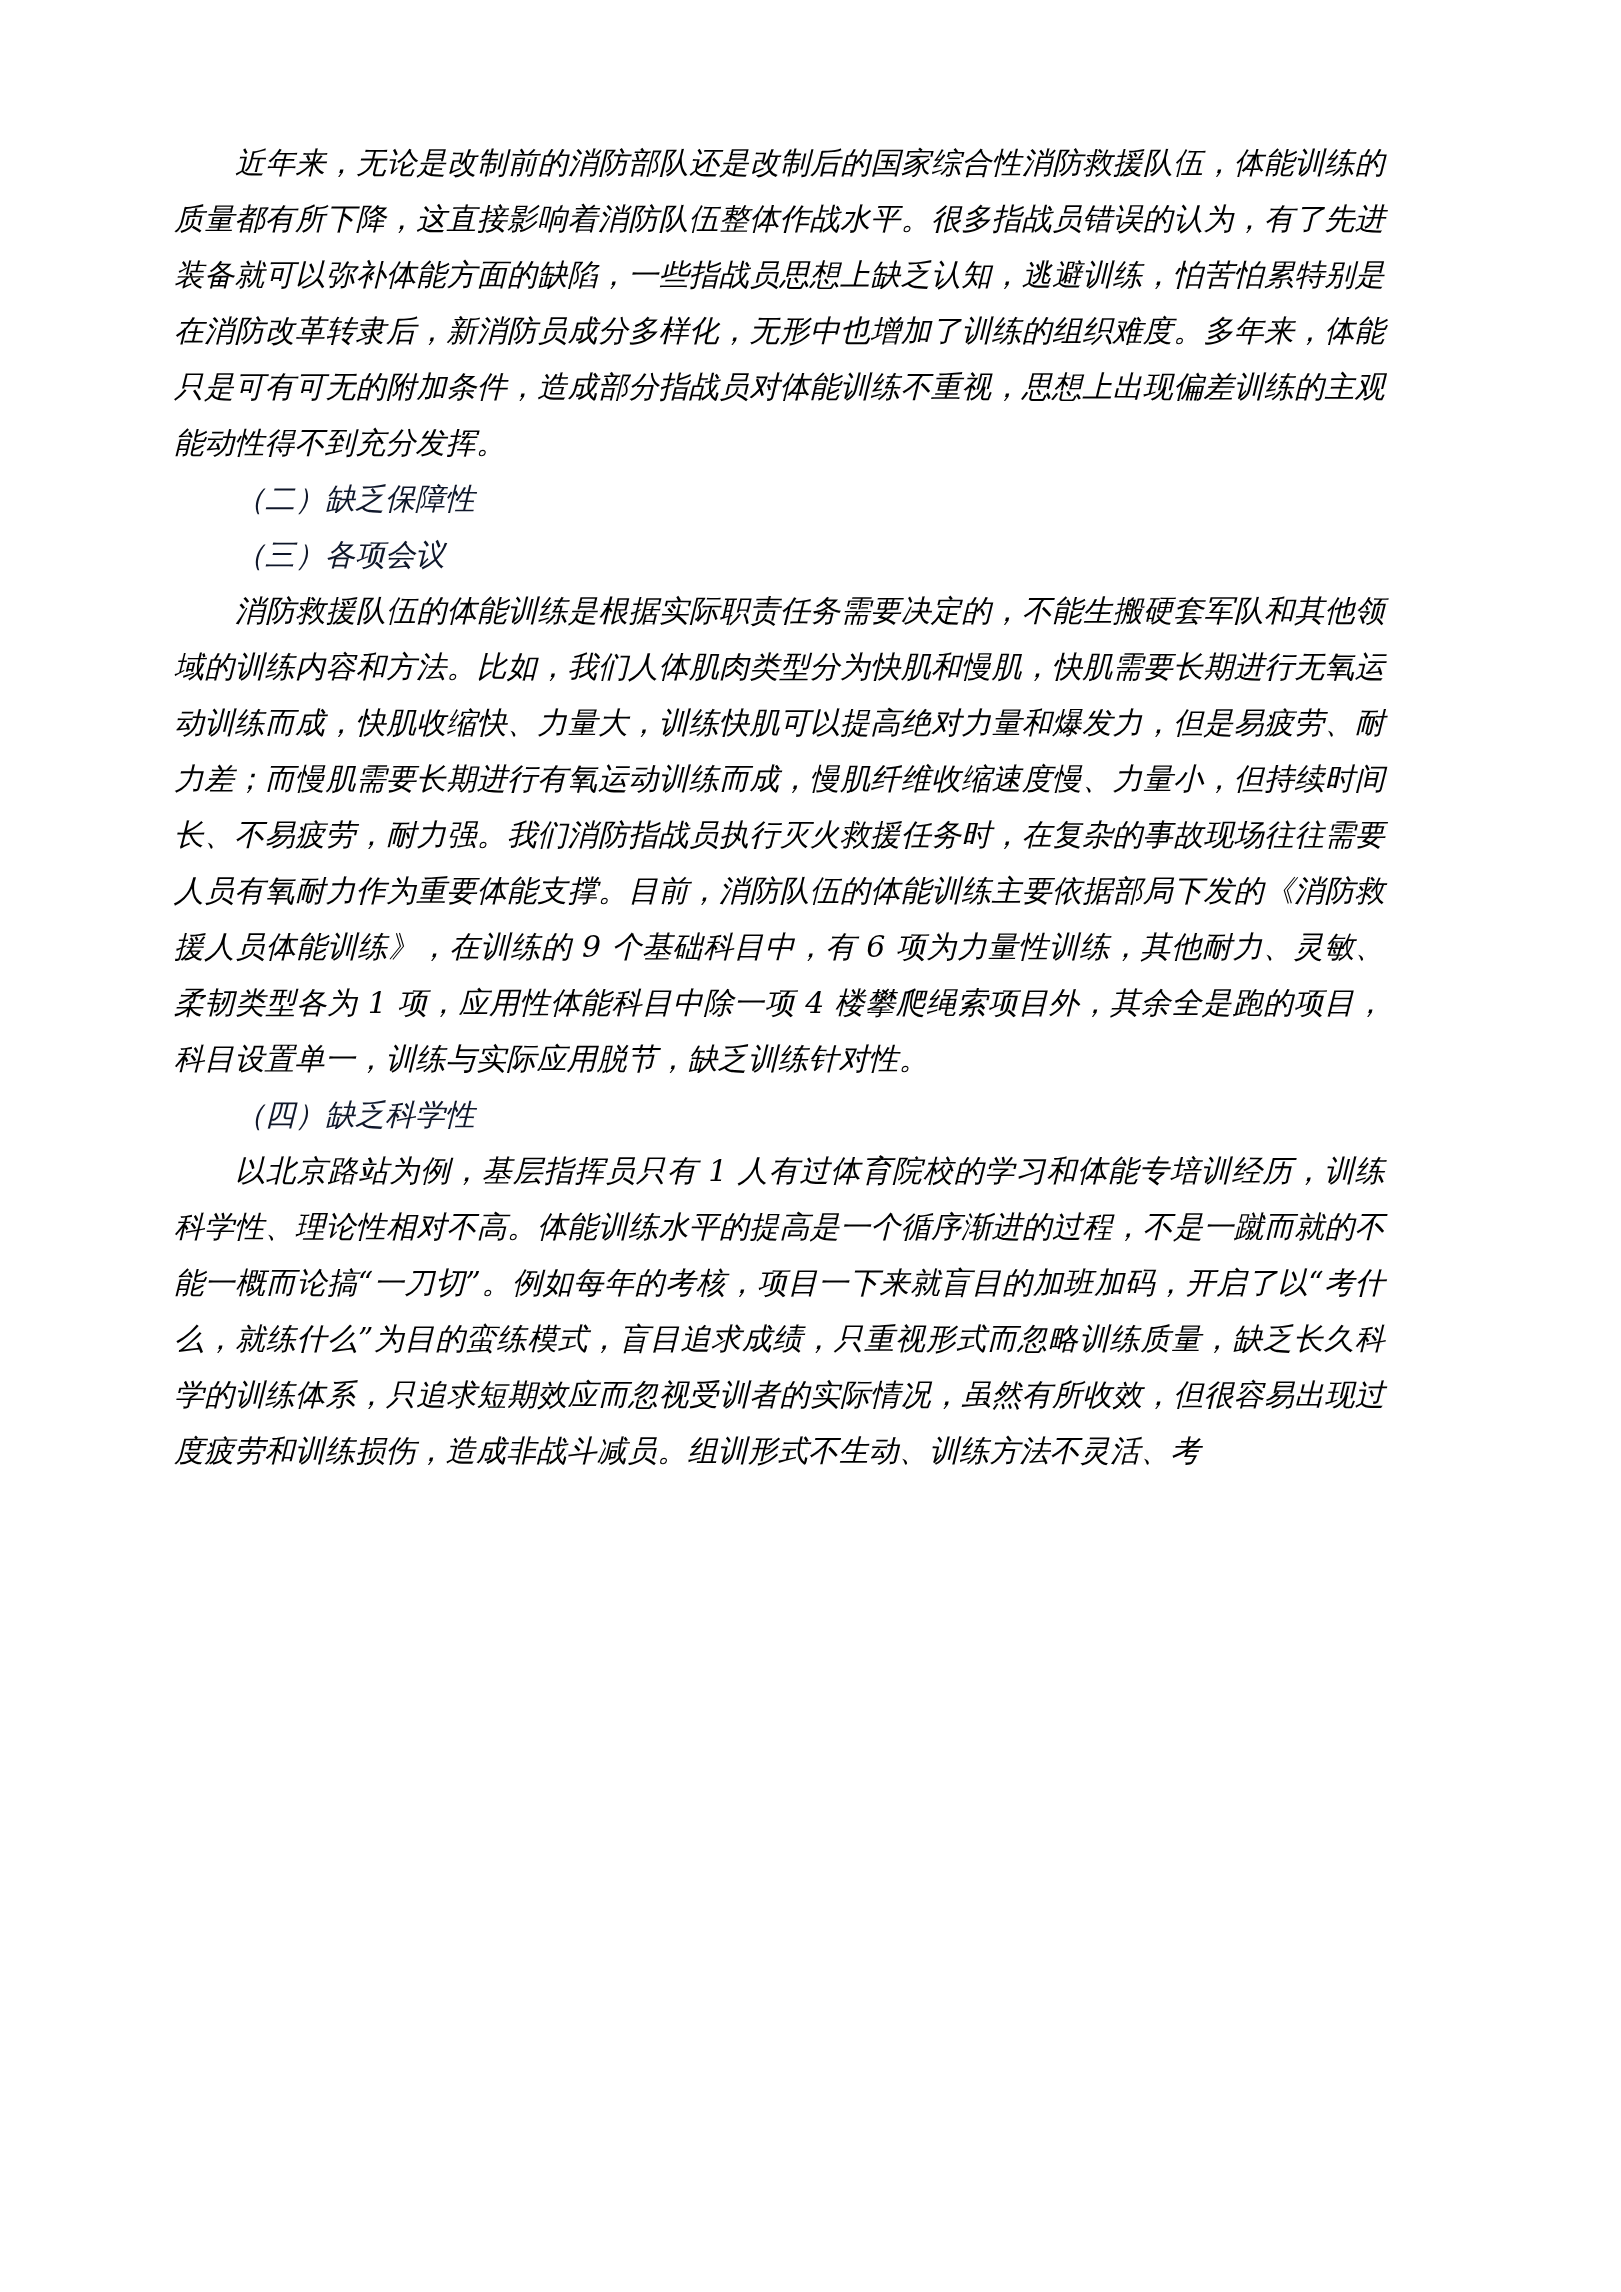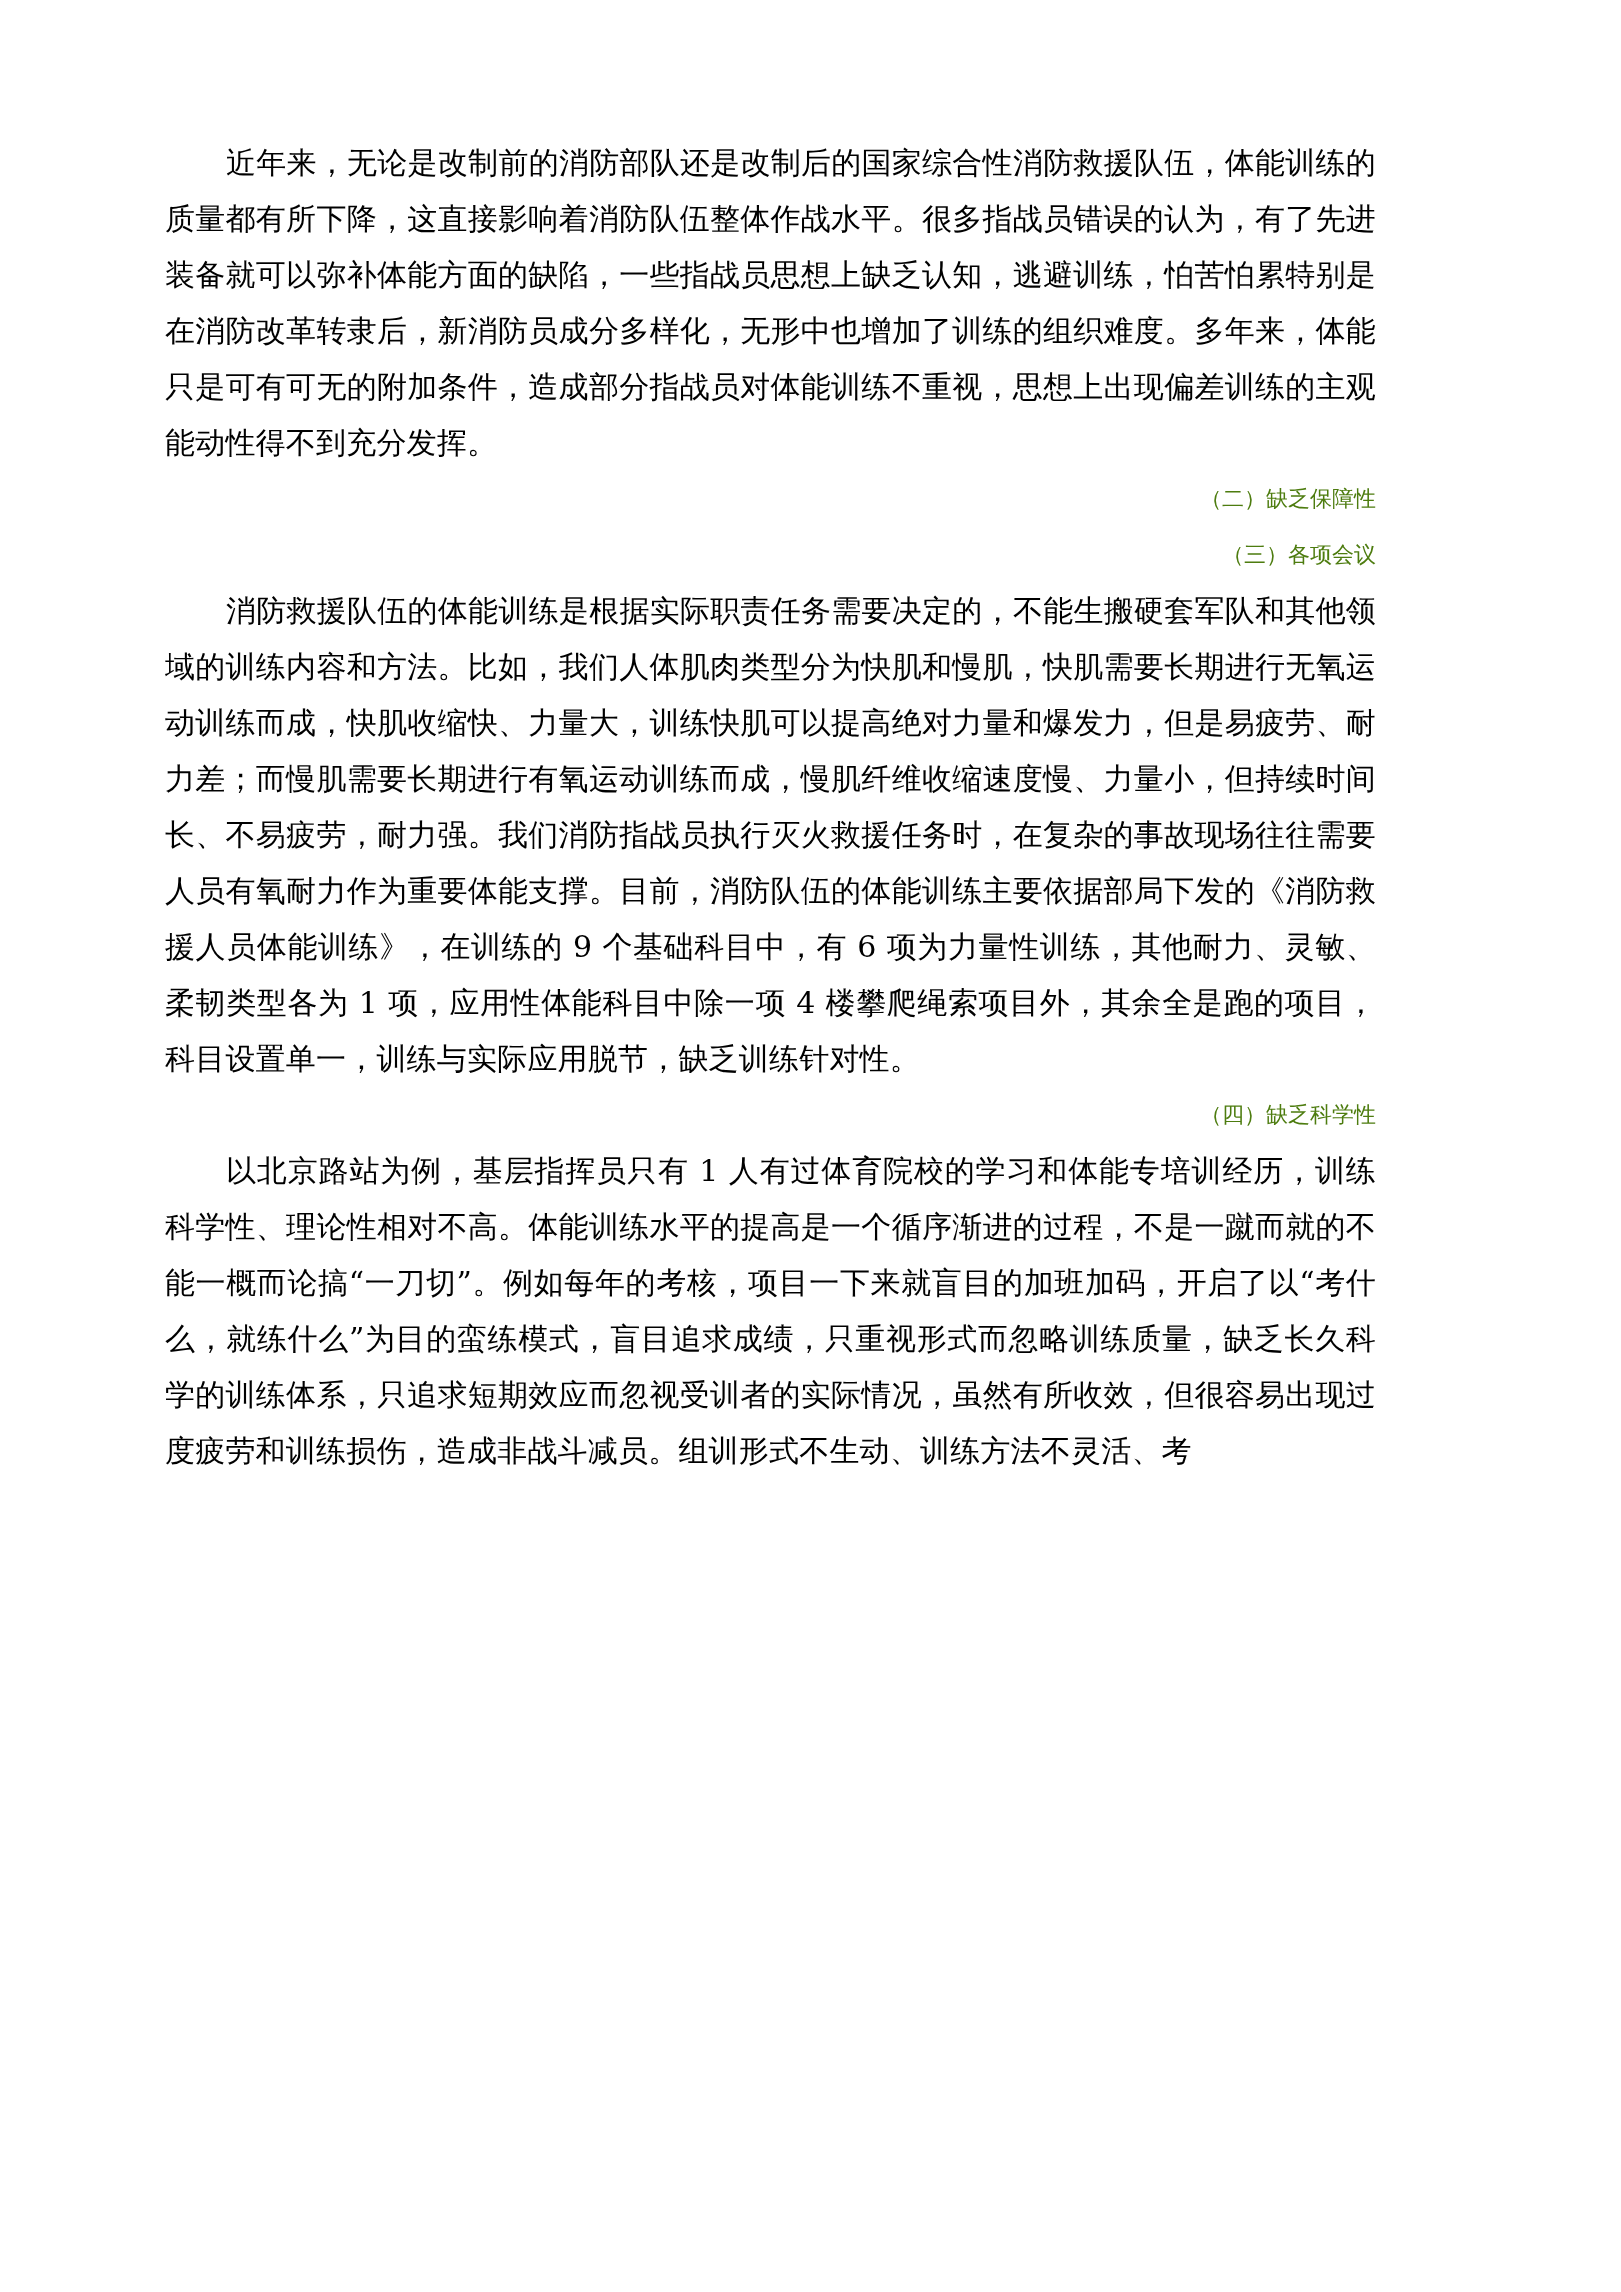--- a/index.html
+++ b/index.html
@@ -22,41 +22,42 @@
   .page-header {
     position: absolute;
     top: 0;
     left: 0;
     width: 1621px;
     height: 137px;
   }
   .content {
     position: absolute;
     top: 135px;
-    left: 165px;
+    left: 174px;
     width: 1211px;
+    font-style: italic;
   }
   .para {
     margin: 0;
     font-size: 30px;
     line-height: 56px;
     text-align: justify;
     text-justify: inter-ideograph;
     text-indent: 61px;
     letter-spacing: 0.2px;
     word-break: break-all;
     color: #000000;
   }
   .heading {
     margin: 0;
-    font-size: 22px;
+    font-size: 30px;
     line-height: 56px;
     text-indent: 61px;
-    text-align: right;
-    color: #4d7c0f;
+    text-align: left;
+    color: #0f172a;
   }
   .page-footer {
     position: absolute;
     bottom: 0;
     left: 0;
     width: 1621px;
     height: 147px;
   }
 </style>
 </head>

